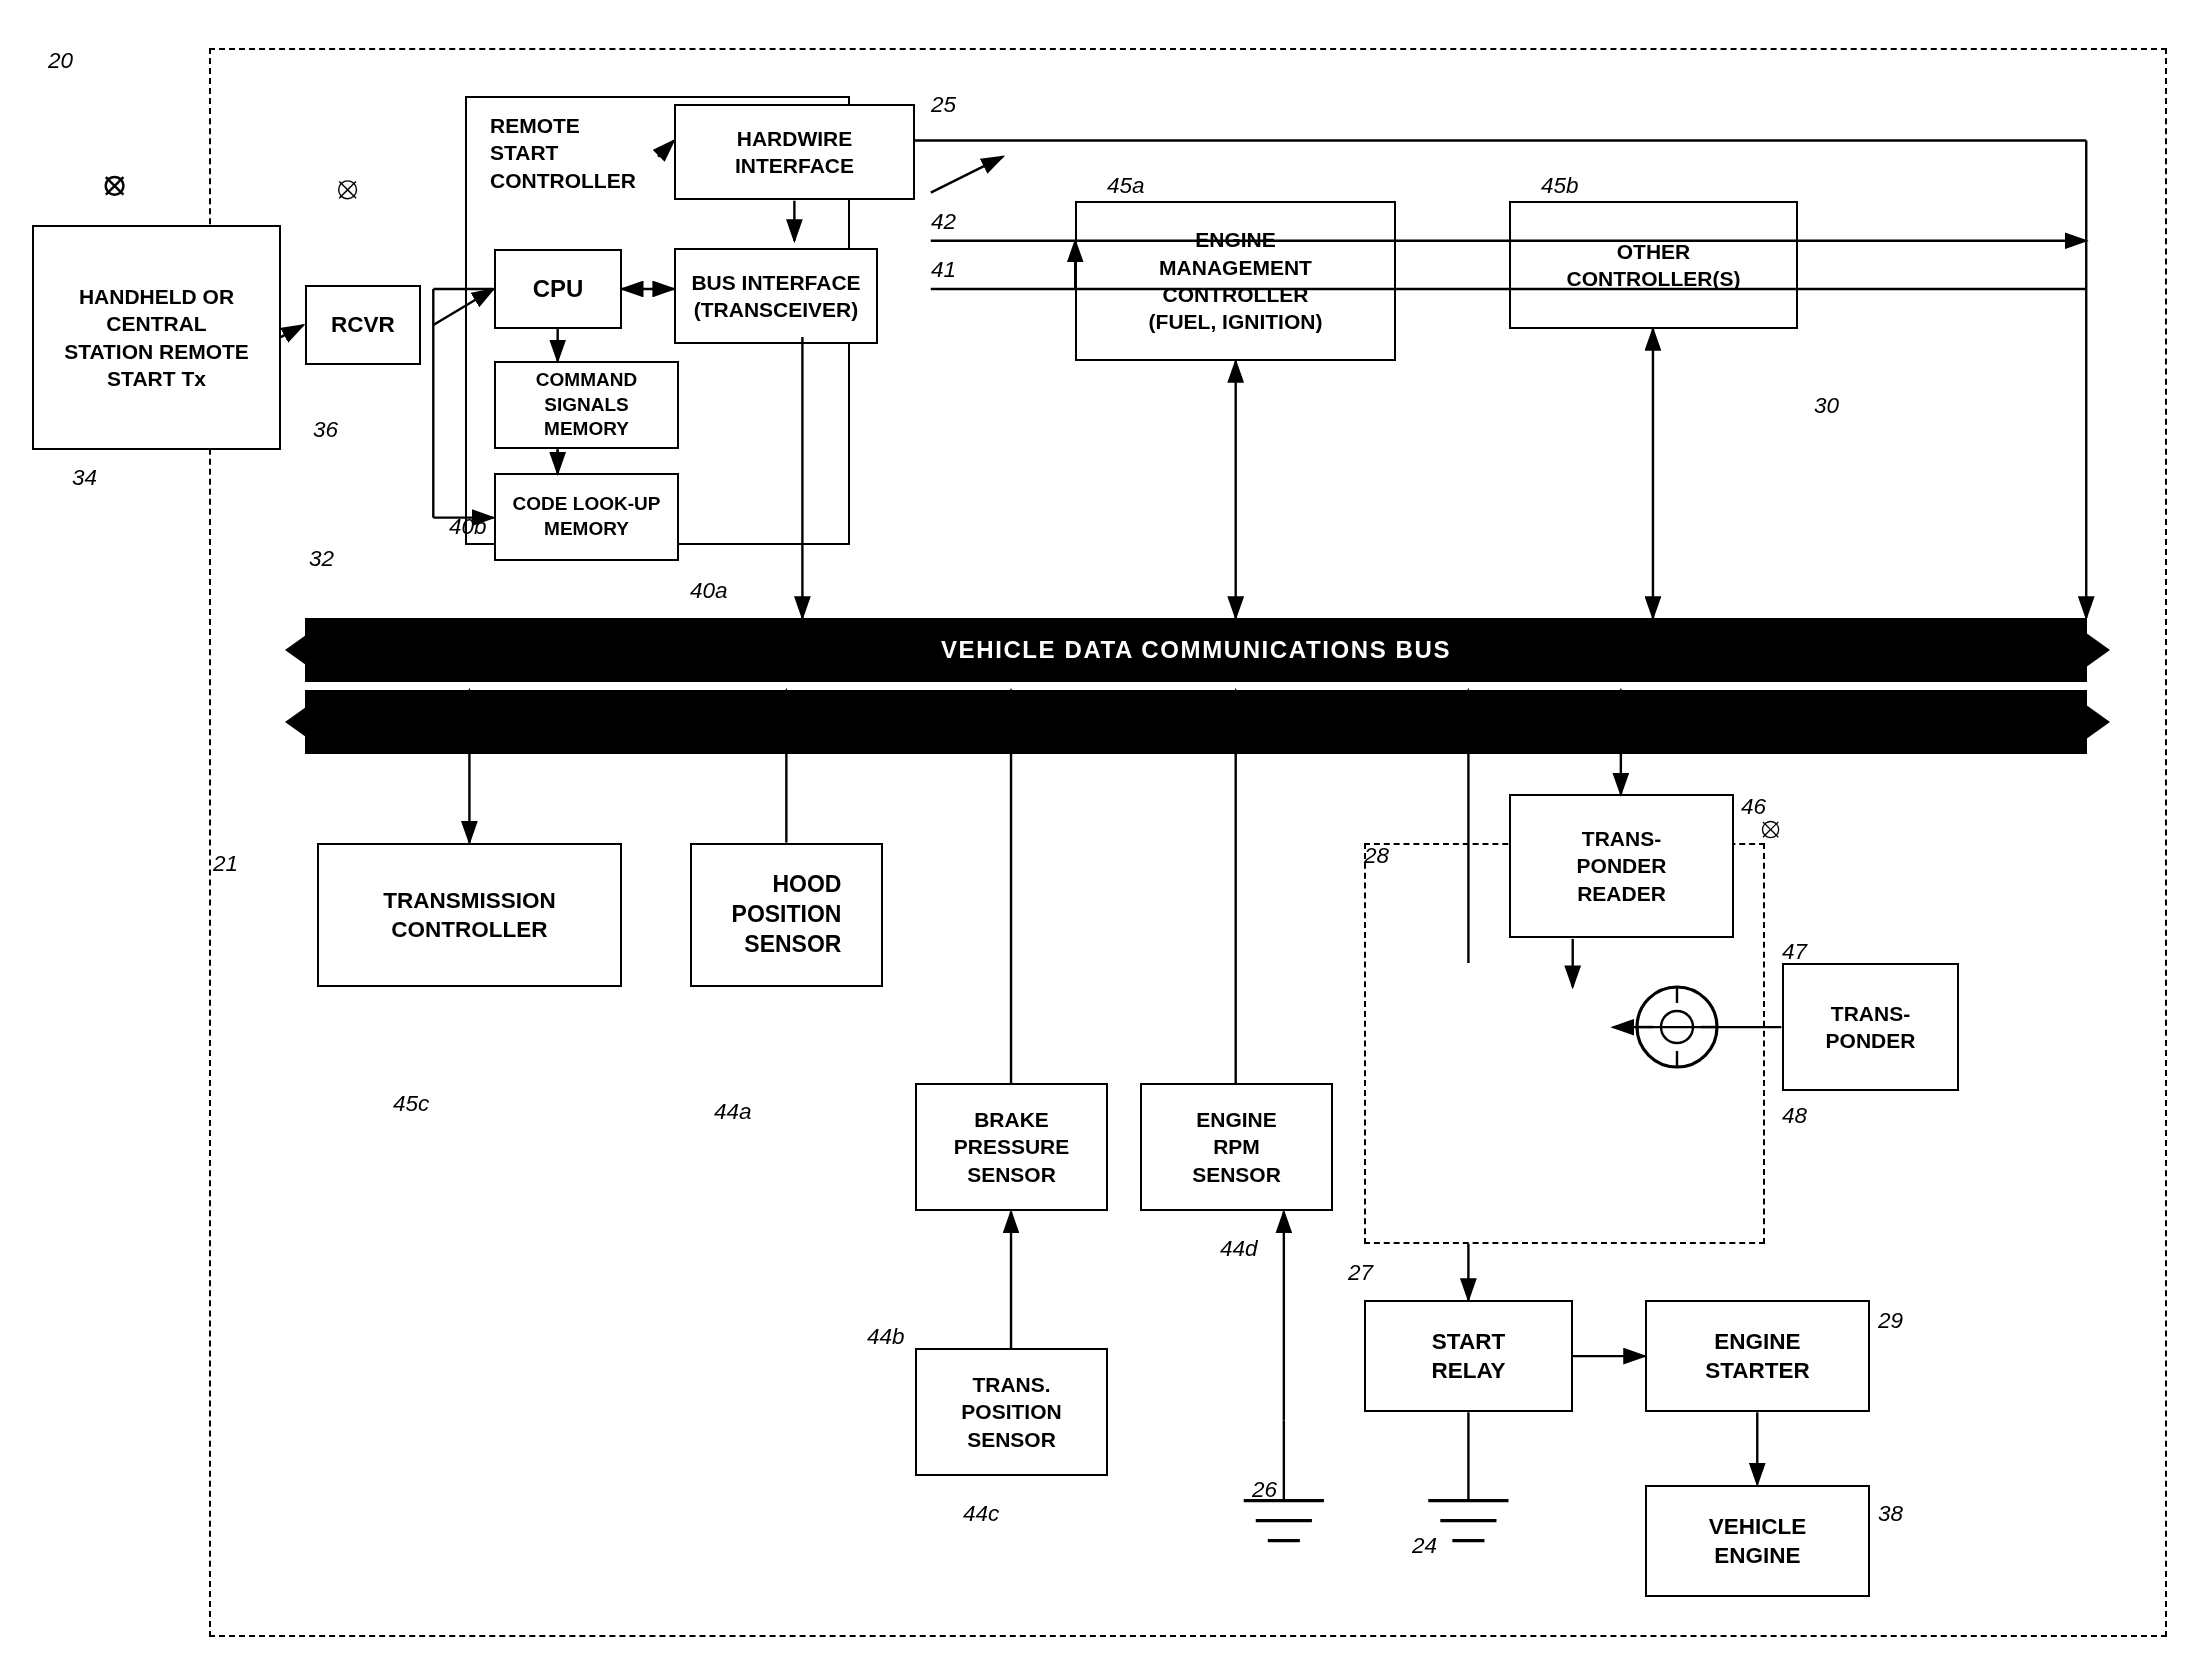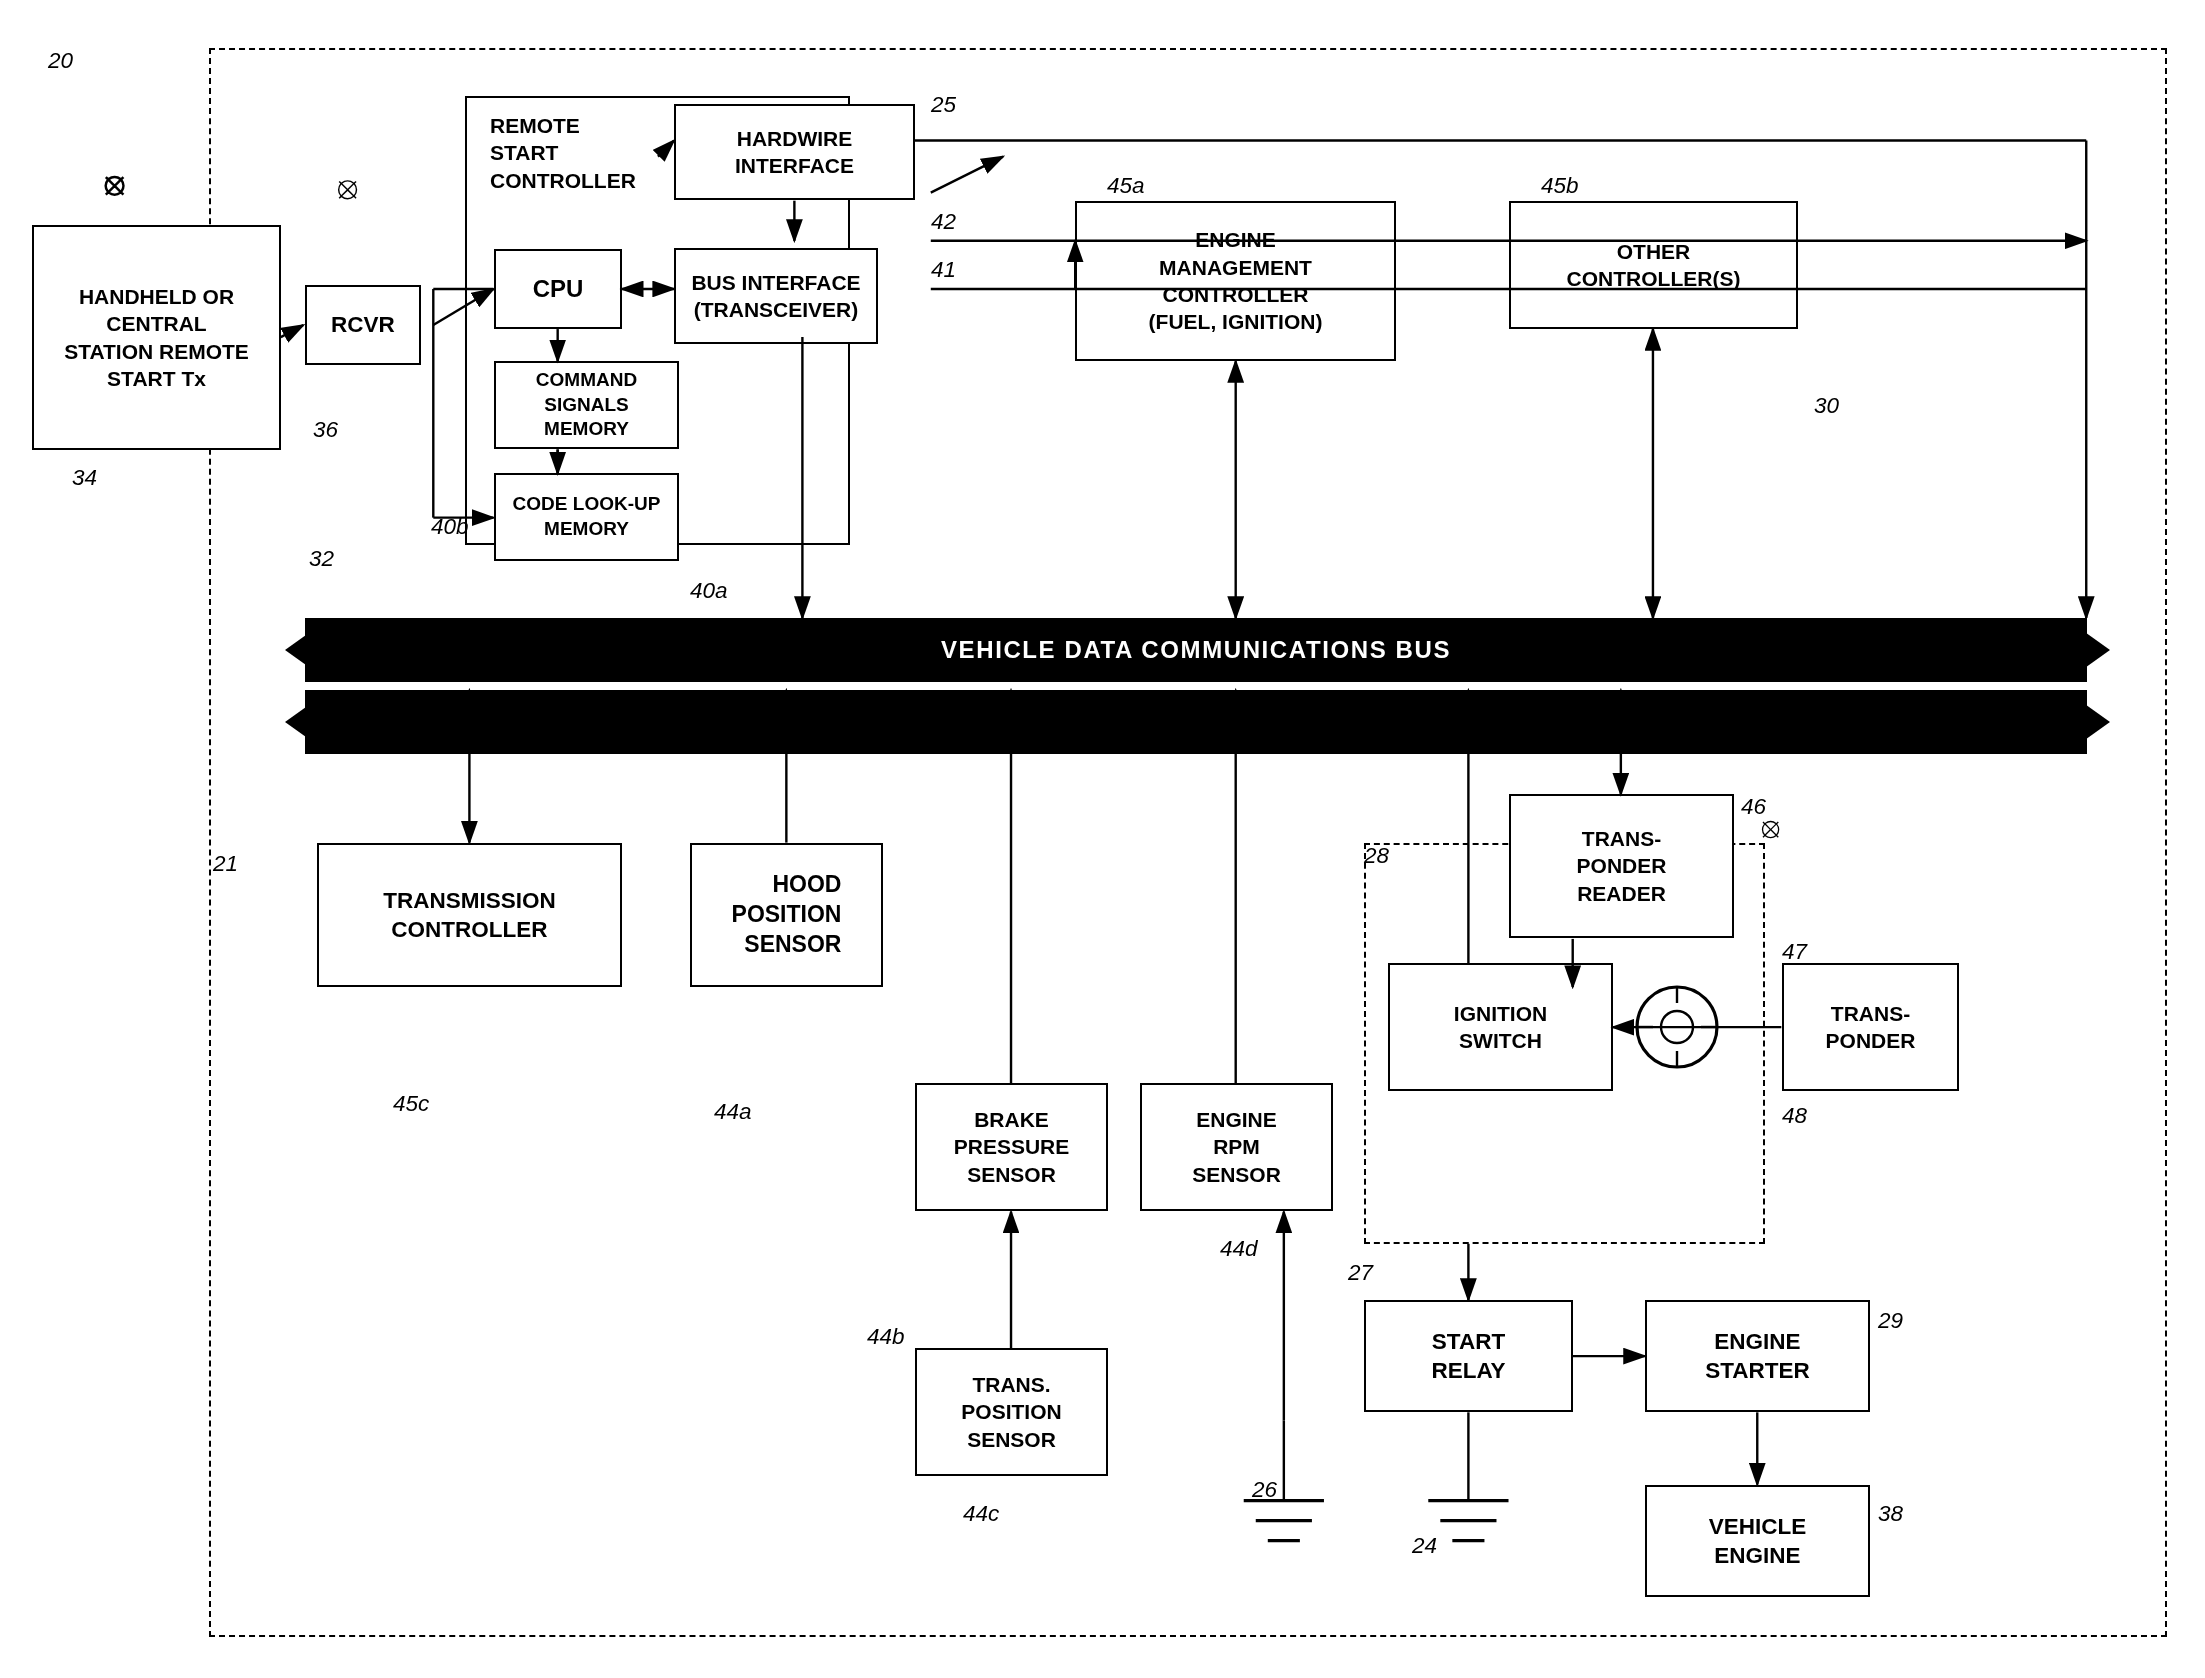--- a/index.html
+++ b/index.html
@@ -112,21 +112,21 @@
   <div class="box" style="left:494px; top:361px; width:185px; height:88px; font-size:19px;">
     <span>COMMAND<br>SIGNALS<br>MEMORY</span>
   </div>
 
   <div class="ref-num" style="left:313px; top:417px;">36</div>
 
   <div class="box" style="left:494px; top:473px; width:185px; height:88px; font-size:19px;">
     <span>CODE LOOK-UP<br>MEMORY</span>
   </div>
 
-  <div class="ref-num" style="left:431px; top:514px;text-align:center;">40b</div>
+  <div class="ref-num" style="left:449px; top:514px;text-align:center;">40b</div>
 
   <div class="ref-num" style="left:690px; top:578px;font-style:italic;">40a</div>
 
   <div class="box" style="left:1075px; top:201px; width:321px; height:160px; font-size:21px;">
     <span>ENGINE<br>MANAGEMENT<br>CONTROLLER<br>(FUEL, IGNITION)</span>
   </div>
 
   <div class="ref-num" style="left:1107px; top:173px;">45a</div>
 
   <div class="box" style="left:1509px; top:201px; width:289px; height:128px; font-size:21px;">
@@ -183,23 +183,20 @@
     <span>TRANS.<br>POSITION<br>SENSOR</span>
   </div>
 
   <div class="ref-num" style="left:963px; top:1501px;">44c</div>
 
   <div class="box dashed" style="left:1364px; top:843px; width:401px; height:401px; border: 2.4px dashed #000; background:transparent;">
   </div>
 
   <div class="ref-num" style="left:1364px; top:843px;">28</div>
 
-  <div class="box" style="left:1388px; top:963px; width:225px; height:128px; font-size:21px;">
-    <span>IGNITION<br>SWITCH</span>
-  </div>
 
   <div style="position:absolute; left:1621px; top:979px; width:112px; height:96px;">
     <svg width="112" height="96" viewBox="0 0 140 120">
       <circle cx="70" cy="60" r="50" fill="none" stroke="#000" stroke-width="4"></circle>
       <line x1="70" y1="10" x2="70" y2="30" stroke="#000" stroke-width="3"></line>
       <line x1="70" y1="90" x2="70" y2="110" stroke="#000" stroke-width="3"></line>
       <line x1="20" y1="60" x2="40" y2="60" stroke="#000" stroke-width="3"></line>
       <line x1="100" y1="60" x2="120" y2="60" stroke="#000" stroke-width="3"></line>
       <circle cx="70" cy="60" r="20" fill="none" stroke="#000" stroke-width="3"></circle>
     </svg>

